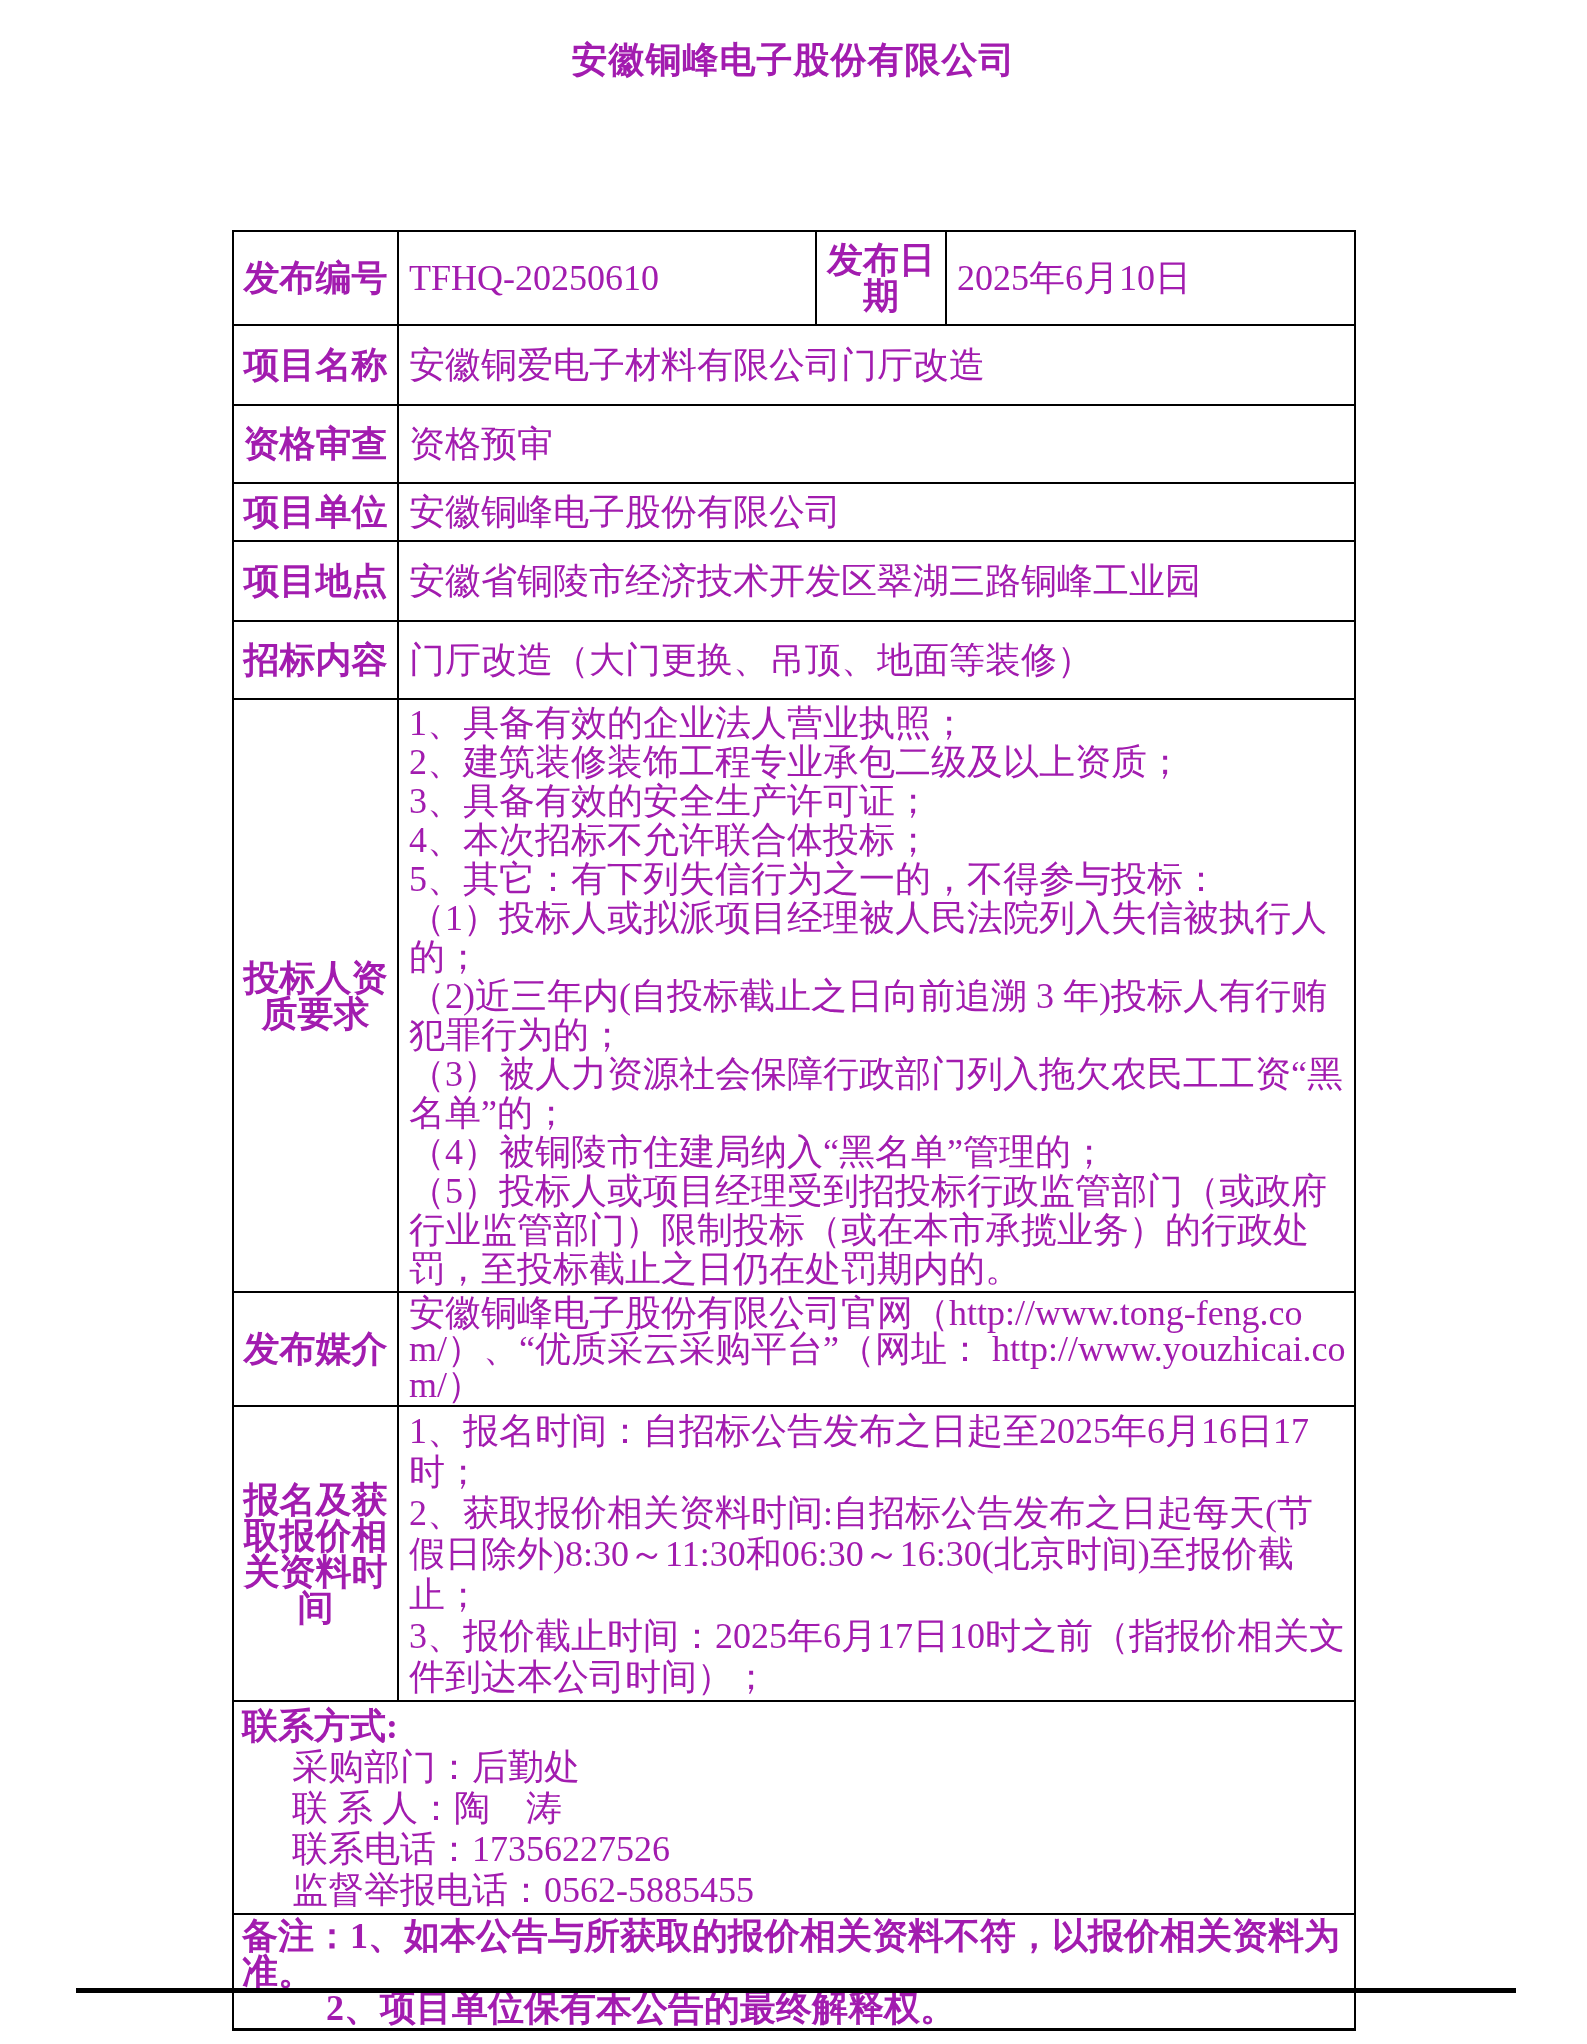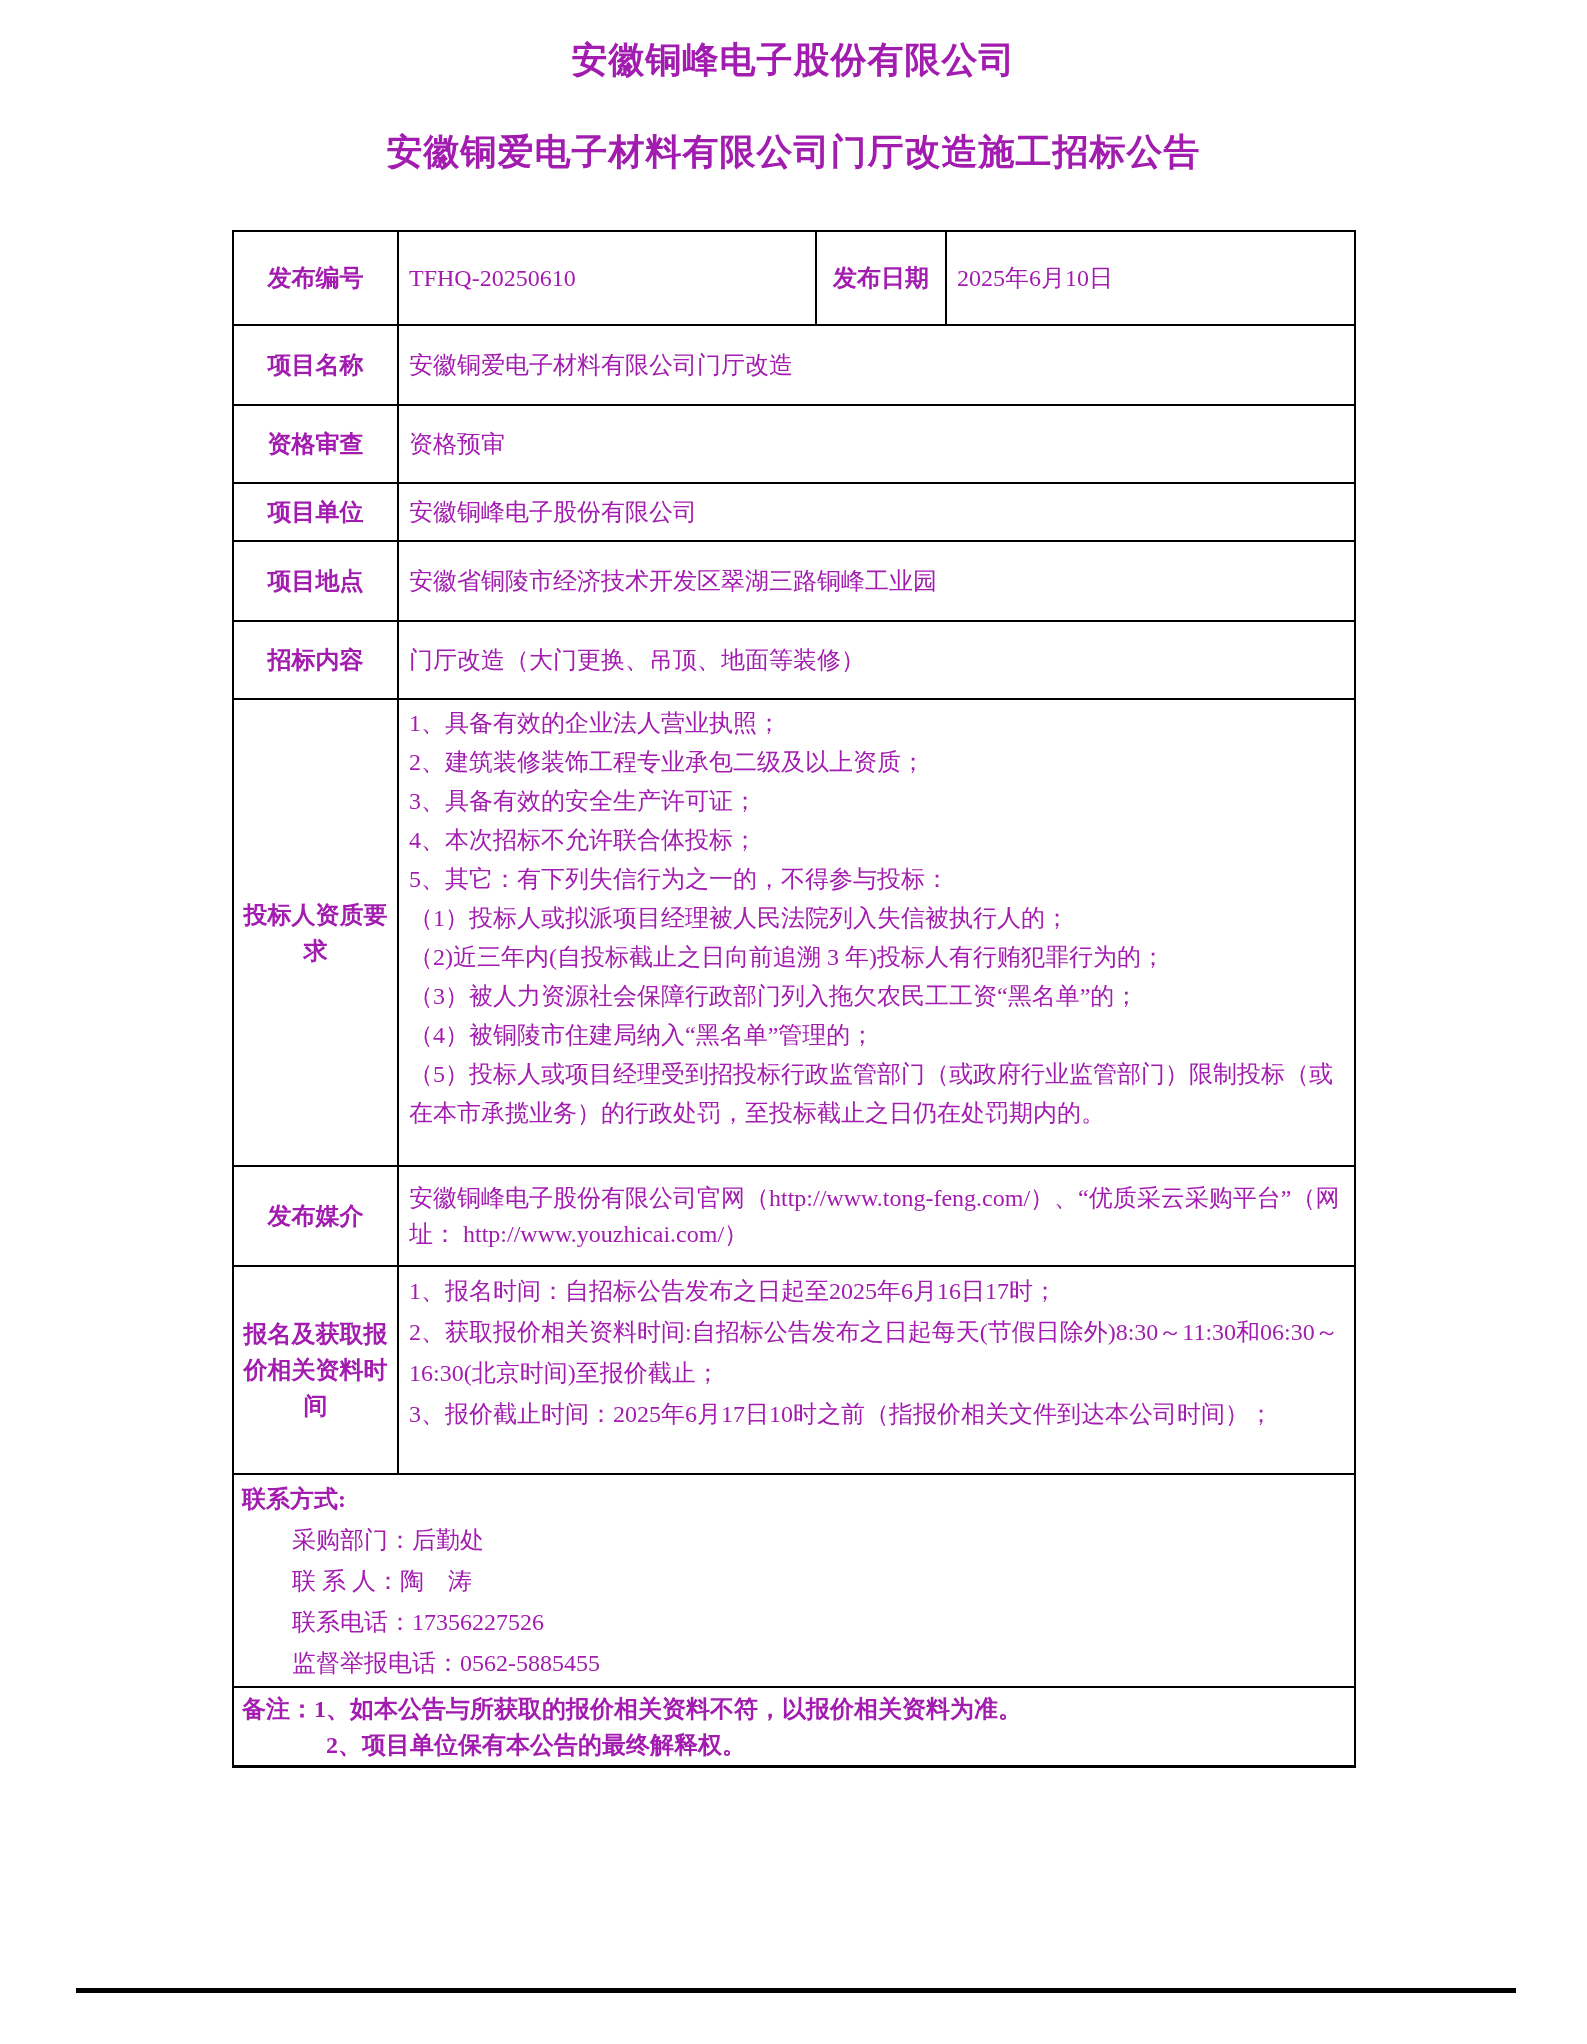--- a/index.html
+++ b/index.html
@@ -24,21 +24,21 @@
   }
   .t1{top:36px;}
   .t2{top:128px;}
   .doc-table{
     position:absolute;
     top:230px;
     left:232px;
     width:1122px;
     border-collapse:collapse;
     table-layout:fixed;
-    font-size:24px;
+    font-size:36px;
   }
   .doc-table td{
     border:2px solid #000000;
     padding:2px 8px;
     vertical-align:middle;
     word-break:break-all;
   }
   .doc-table tr.last td{border-bottom-width:3px;}
   td.lab{
     font-weight:bold;
@@ -94,21 +94,20 @@
     height:5px;
     background:#000000;
   }
 </style>
 </head>
 <body>
 
 <div class="page">
 
   <div class="title t1">安徽铜峰电子股份有限公司</div>
-  <div class="title t2">安徽铜爱电子材料有限公司门厅改造施工招标公告</div>
 
   <table class="doc-table">
     <colgroup>
       <col style="width:165px">
       <col style="width:418px">
       <col style="width:130px">
       <col style="width:409px">
     </colgroup>
 
     <tbody>

